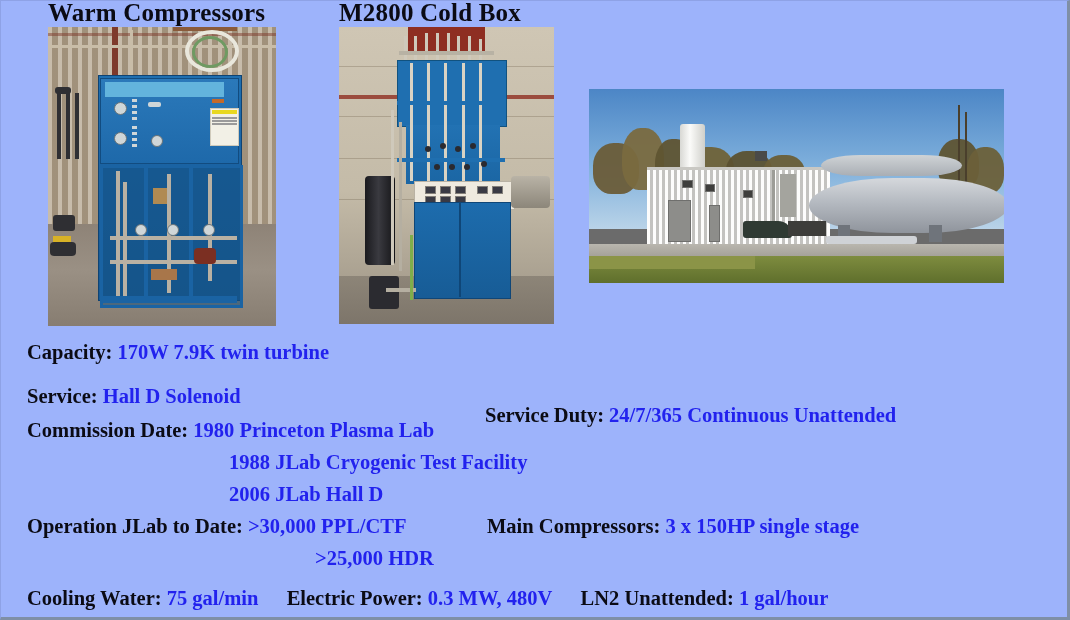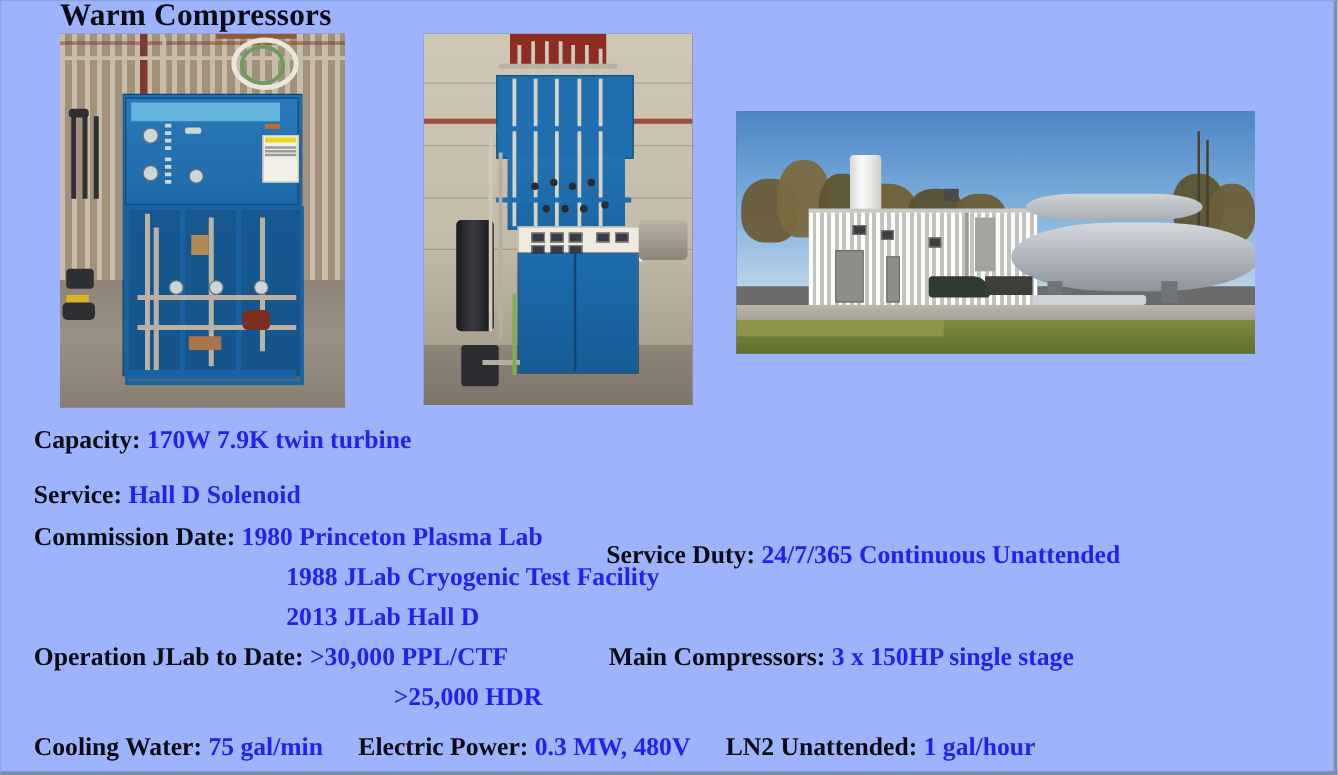--- a/index.html
+++ b/index.html
@@ -140,34 +140,35 @@
     line-height:1.0;
   }
   .row{white-space:nowrap;}
   .lbl{font-weight:bold;color:#0b0b14;}
   .val{color:#2222ee;font-weight:bold;}
   .gap{display:inline-block;width:18px;}
 
   #r-capacity{position:absolute;left:0;  top:0;}
   #r-service {position:absolute;left:0;  top:44px;}
   #r-commission{position:absolute;left:0;top:78px;}
-  #r-duty{position:absolute;left:458px;  top:92px;}
+  #r-duty{position:absolute;left:458px;  top:63px;}
   #r-comm2{position:absolute;left:202px; top:110px;}
   #r-comm3{position:absolute;left:202px; top:142px;}
   #r-hours{position:absolute;left:0;     top:174px;}
   #r-main {position:absolute;left:460px; top:174px;}
   #r-hours2{position:absolute;left:288px;top:206px;}
   #r-bottom{position:absolute;left:0;    top:246px;}
 </style>
 </head>
 <body>
 
 <div id="slide">
 
   <div class="hdg" id="hdg-warm">Warm Compressors</div>
+  <div class="hdg" id="hdg-cold">M2800 Cold Box</div>
 
   <div class="photo" id="photo-warm">
     <div class="ph-inner">
       <div class="w-bg"></div>
       <div class="w-floor"></div>
 
       <div class="w-beam" style="left:28%;top:0;width:6px;height:17%;"></div>
       <div class="w-beam" style="left:0;top:2%;width:100%;height:3px;opacity:.5;"></div>
       <div class="w-pipe" style="left:0;top:6%;width:100%;height:3px;"></div>
       <div class="w-pipe" style="left:36%;top:1%;width:3px;height:16%;"></div>
@@ -351,21 +352,21 @@
     <div class="row" id="r-duty">
       <span class="lbl">Service Duty:</span>
       <span class="val">24/7/365 Continuous Unattended</span>
     </div>
 
     <div class="row" id="r-comm2">
       <span class="val">1988 JLab Cryogenic Test Facility</span>
     </div>
 
     <div class="row" id="r-comm3">
-      <span class="val">2013 JLab Hall D</span>
+      <span class="val">2006 JLab Hall D</span>
     </div>
 
     <div class="row" id="r-hours">
       <span class="lbl">Operation JLab to Date:</span>
       <span class="val">&gt;30,000 PPL/CTF</span>
     </div>
 
     <div class="row" id="r-main">
       <span class="lbl">Main Compressors:</span>
       <span class="val">3 x 150HP single stage</span>

